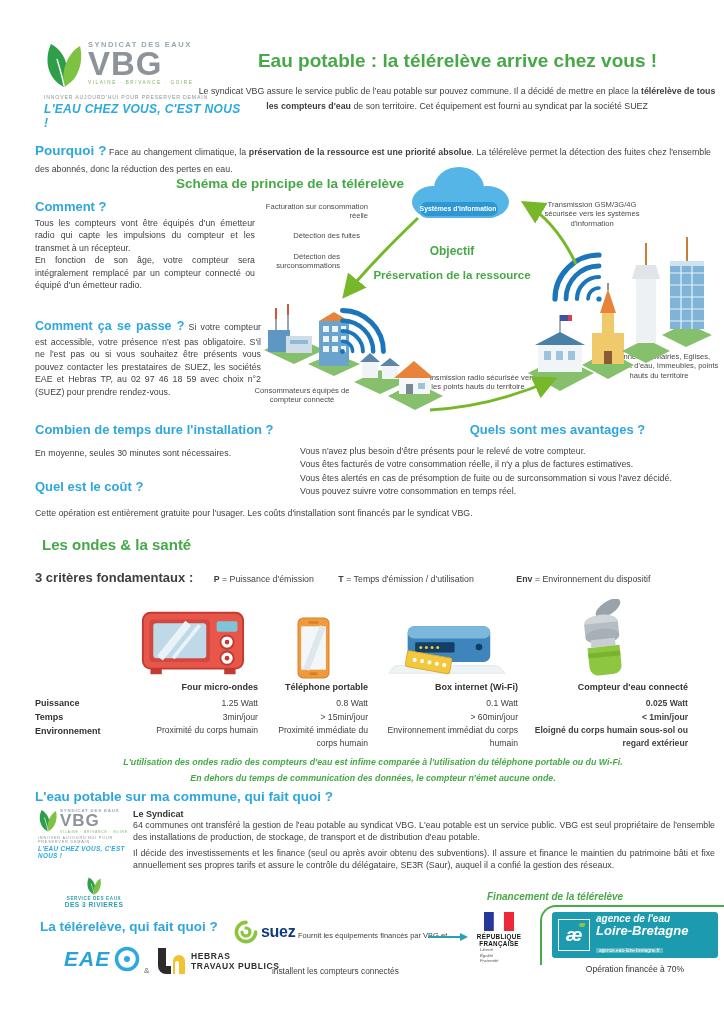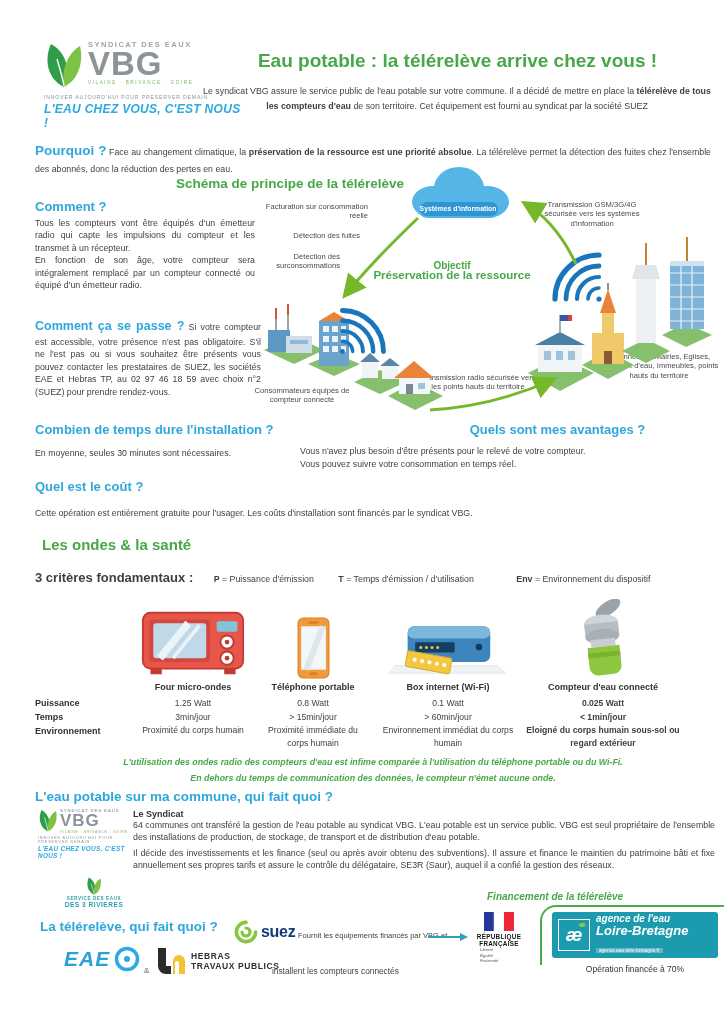--- a/index.html
+++ b/index.html
@@ -23,21 +23,21 @@
   .logo-tag2{font-size:12px;font-weight:700;font-style:italic;color:#2ba9e0;margin-top:2px;letter-spacing:.3px}
   
   .mini .logo-org{font-size:4.4px;letter-spacing:.8px}
   .mini .logo-acr{font-size:17px}
   .mini .logo-sub{font-size:3.4px;letter-spacing:.8px}
   .mini .logo-tag1{font-size:3.8px;margin-top:2px}
   .mini .logo-tag2{font-size:6.4px;margin-top:1px}
   .riv-org{font-size:4.6px;color:#2a9fae;letter-spacing:.6px;font-weight:700}
   .riv-name{font-size:6.6px;color:#2a9fae;letter-spacing:.5px;font-weight:700}
   
-  .dev-col{position:absolute;text-align:center}
+  .dev-col{position:absolute;text-align:right}
   .dev-icon{height:84px;display:flex;align-items:flex-end;justify-content:center;padding-bottom:3px}
   .dev-name{font-weight:700;font-size:9px;color:#333;height:14px}
   .dev-val{font-size:8.6px;height:14px;line-height:14px;color:#3f3f3f}
   .dev-env{font-size:8.6px;line-height:13px;height:26px;color:#3f3f3f}
   .bold-col .dev-val,.bold-col .dev-env{font-weight:700}
   .row-label{position:absolute;left:35px;font-weight:700;font-size:9px;color:#333}
   
   .bracket{border-top:2px solid #4aab49;border-left:2px solid #4aab49;border-radius:16px 0 0 0}
   .agence{background:#1d9bae;border-radius:3px;display:flex;align-items:center;gap:6px;padding:4px 6px;color:#fff}
   .agence .ae{width:32px;height:32px;border:1.5px solid #fff;display:flex;align-items:center;justify-content:center;font-size:19px;font-weight:700;font-style:italic;position:relative}
@@ -86,21 +86,21 @@
         <div class="logo-org">SYNDICAT DES EAUX</div>
         <div class="logo-acr">VBG</div>
         <div class="logo-sub">VILAINE · BRIVANCE · GOIRE</div>
       </div>
     </div>
     <div class="logo-tag1">INNOVER AUJOURD'HUI POUR PRESERVER DEMAIN</div>
     <div class="logo-tag2">L'EAU CHEZ VOUS, C'EST NOUS !</div>
   </div>
 
   <div class="abs h-green ctr" style="left:195px;top:50px;width:525px;font-size:19px">Eau potable : la télérelève arrive chez vous !</div>
-  <p class="abs txt ctr" style="left:197px;top:84px;width:520px;line-height:1.75"><span>Le syndicat VBG assure le service public de l'eau potable sur votre commune. Il a décidé de mettre en place la </span><b>télérelève de tous les compteurs d'eau</b><span> de son territoire. Cet équipement est fourni au syndicat par la société SUEZ</span></p>
+  <p class="abs txt ctr" style="left:197px;top:84px;width:520px;line-height:1.75"><span>Le syndicat VBG assure le service public de l'eau potable sur pouvez commune. Il a décidé de mettre en place la </span><b>télérelève de tous les compteurs d'eau</b><span> de son territoire. Cet équipement est fourni au syndicat par la société SUEZ</span></p>
 
   <p class="abs txt just" style="left:35px;top:140px;width:676px;line-height:1.6"><span class="h-blue" style="font-size:13.5px">Pourquoi ?</span><span> Face au changement climatique, la </span><b>préservation de la ressource est une priorité absolue</b><span>. La télérelève permet la détection des fuites chez l'ensemble des abonnés, donc la réduction des pertes en eau.</span></p>
 
   <div class="abs h-green ctr" style="left:130px;top:176px;width:320px;font-size:13.5px">Schéma de principe de la télérelève</div>
 
   <div class="abs" style="left:35px;top:199px;width:220px">
     <div class="h-blue" style="font-size:13px;margin-bottom:3px">Comment ?</div>
     <p class="txt just">Tous les compteurs vont être équipés d'un émetteur radio qui capte les impulsions du compteur et les transmet à un récepteur.</p>
     <p class="txt just">En fonction de son âge, votre compteur sera intégralement remplacé par un compteur connecté ou équipé d'un émetteur radio.</p>
   </div>
@@ -109,21 +109,21 @@
 
   <svg class="abs" style="left:403px;top:164px" width="110" height="58" viewBox="0 0 110 58">
     <ellipse cx="30" cy="38" rx="21" ry="16" fill="#55b5e6"></ellipse>
     <ellipse cx="56" cy="24" rx="25" ry="21" fill="#55b5e6"></ellipse>
     <ellipse cx="84" cy="38" rx="22" ry="16" fill="#55b5e6"></ellipse>
     <rect x="14" y="32" width="84" height="22" rx="11" fill="#55b5e6"></rect>
     <rect x="17" y="38" width="78" height="14" rx="7" fill="#2d96d3"></rect>
   </svg>
   <div class="abs ctr" style="left:410px;top:205px;width:96px;font-size:6.8px;color:#fff;font-weight:700">Systèmes d'information</div>
 
-  <div class="abs h-green ctr" style="left:397px;top:260px;width:110px;font-size:10px">Objectif</div>
+  <div class="abs h-green ctr" style="left:397px;top:244px;width:110px;font-size:12px">Objectif</div>
   <div class="abs h-green ctr" style="left:372px;top:269px;width:160px;font-size:11.5px">Préservation de la ressource</div>
 
   <div class="abs lbl" style="left:256px;top:202px;width:112px;text-align:right">Facturation sur consommation réelle</div>
   <div class="abs lbl" style="left:253px;top:231px;width:107px;text-align:right">Détection des fuites</div>
   <div class="abs lbl" style="left:235px;top:252px;width:105px;text-align:right">Détection des surconsommations</div>
   <div class="abs lbl ctr" style="left:541px;top:200px;width:102px">Transmission GSM/3G/4G sécurisée vers les systèmes d'information</div>
   <div class="abs lbl ctr" style="left:418px;top:373px;width:120px">Transmission radio sécurisée vers les points hauts du territoire</div>
   <div class="abs lbl ctr" style="left:252px;top:386px;width:100px">Consommateurs équipés de compteur connecté</div>
   <div class="abs lbl ctr" style="left:598px;top:352px;width:122px">Antennes sur Mairies, Eglises, Châteaux d'eau, Immeubles, points hauts du territoire</div>
 
@@ -216,20 +216,22 @@
       <path d="M430 250 Q 494 246 552 220" marker-end="url(#ah)"></path>
     </g>
   </svg>
 
   <div class="abs h-blue" style="left:35px;top:422px;font-size:13px">Combien de temps dure l'installation ?</div>
   <div class="abs txt" style="left:35px;top:447px;width:240px">En moyenne, seules 30 minutes sont nécessaires.</div>
 
   <div class="abs h-blue ctr" style="left:450px;top:422px;width:215px;font-size:13px">Quels sont mes avantages ?</div>
   <div class="abs txt" style="left:300px;top:445px;width:420px;line-height:13.4px">
     <div>Vous n'avez plus besoin d'être présents pour le relevé de votre compteur.</div>
+    <div>Vous êtes facturés de votre consommation réelle, il n'y a plus de factures estimatives.</div>
+    <div>Vous êtes alertés en cas de présomption de fuite ou de surconsommation si vous l'avez décidé.</div>
     <div>Vous pouvez suivre votre consommation en temps réel.</div>
   </div>
 
   <div class="abs h-blue" style="left:35px;top:479px;font-size:13px">Quel est le coût ?</div>
   <div class="abs txt" style="left:35px;top:507px;width:680px">Cette opération est entièrement gratuite pour l'usager. Les coûts d'installation sont financés par le syndicat VBG.</div>
 
   <div class="abs h-green" style="left:42px;top:536px;font-size:15px">Les ondes &amp; la santé</div>
 
   <div class="abs txt" style="left:35px;top:569px;width:680px">
     <b style="font-size:13px">3 critères fondamentaux :</b>

